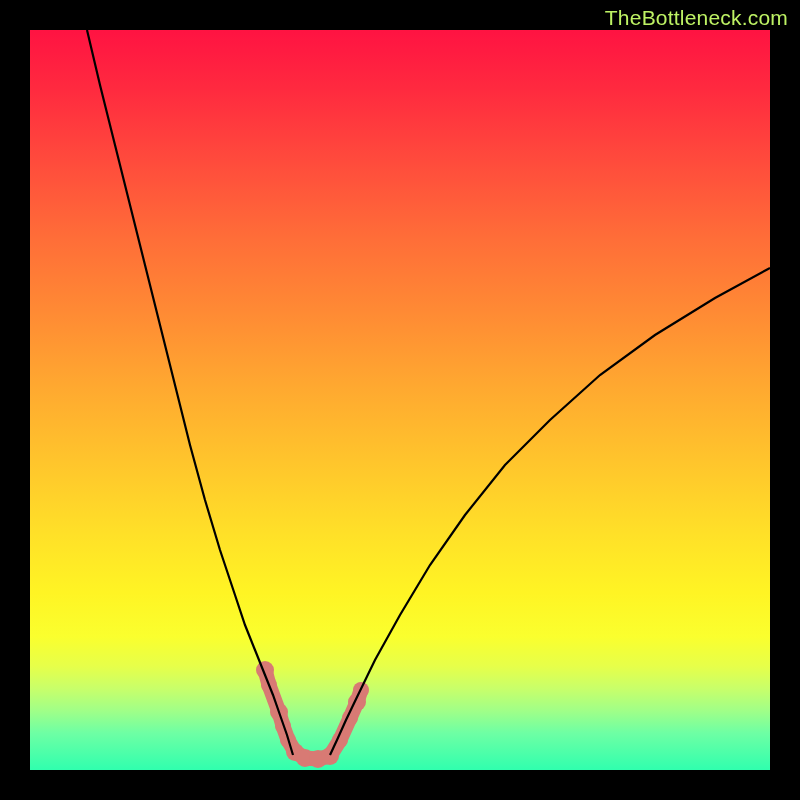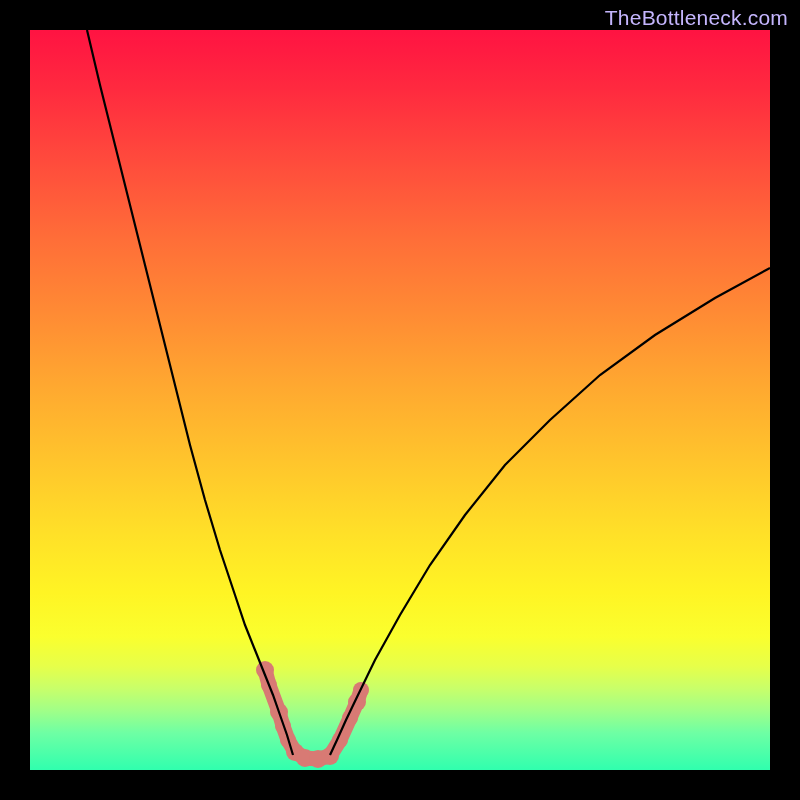--- a/index.html
+++ b/index.html
@@ -41,21 +41,21 @@
       #c8ff6a 89%,
       #a0ff88 92%,
       #6effa4 95%,
       #30ffae 100%
     );
   }
   .watermark {
     position: absolute;
     top: 6px;
     right: 12px;
-    color: #c4b5fd;
+    color: #bef264;
     font-size: 21px;
     font-weight: 500;
     letter-spacing: 0.2px;
   }
   svg.curves {
     position: absolute;
     left: 0;
     top: 0;
     width: 740px;
     height: 740px;

